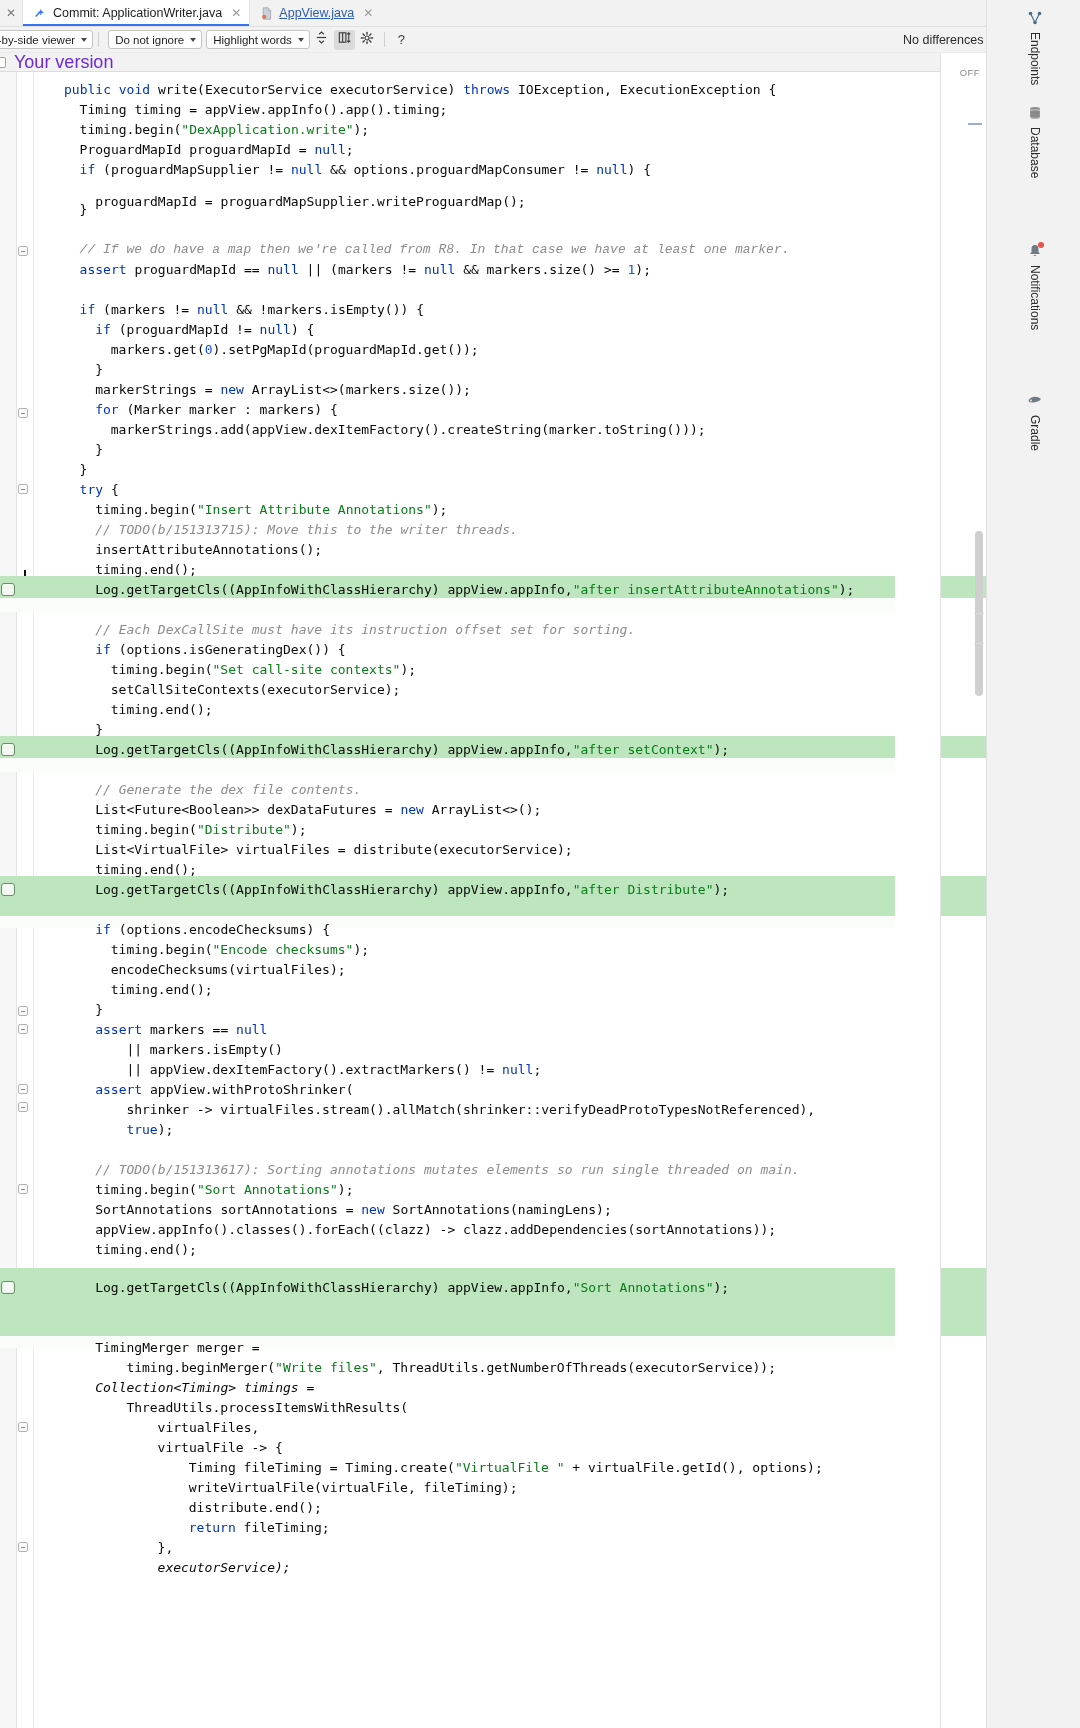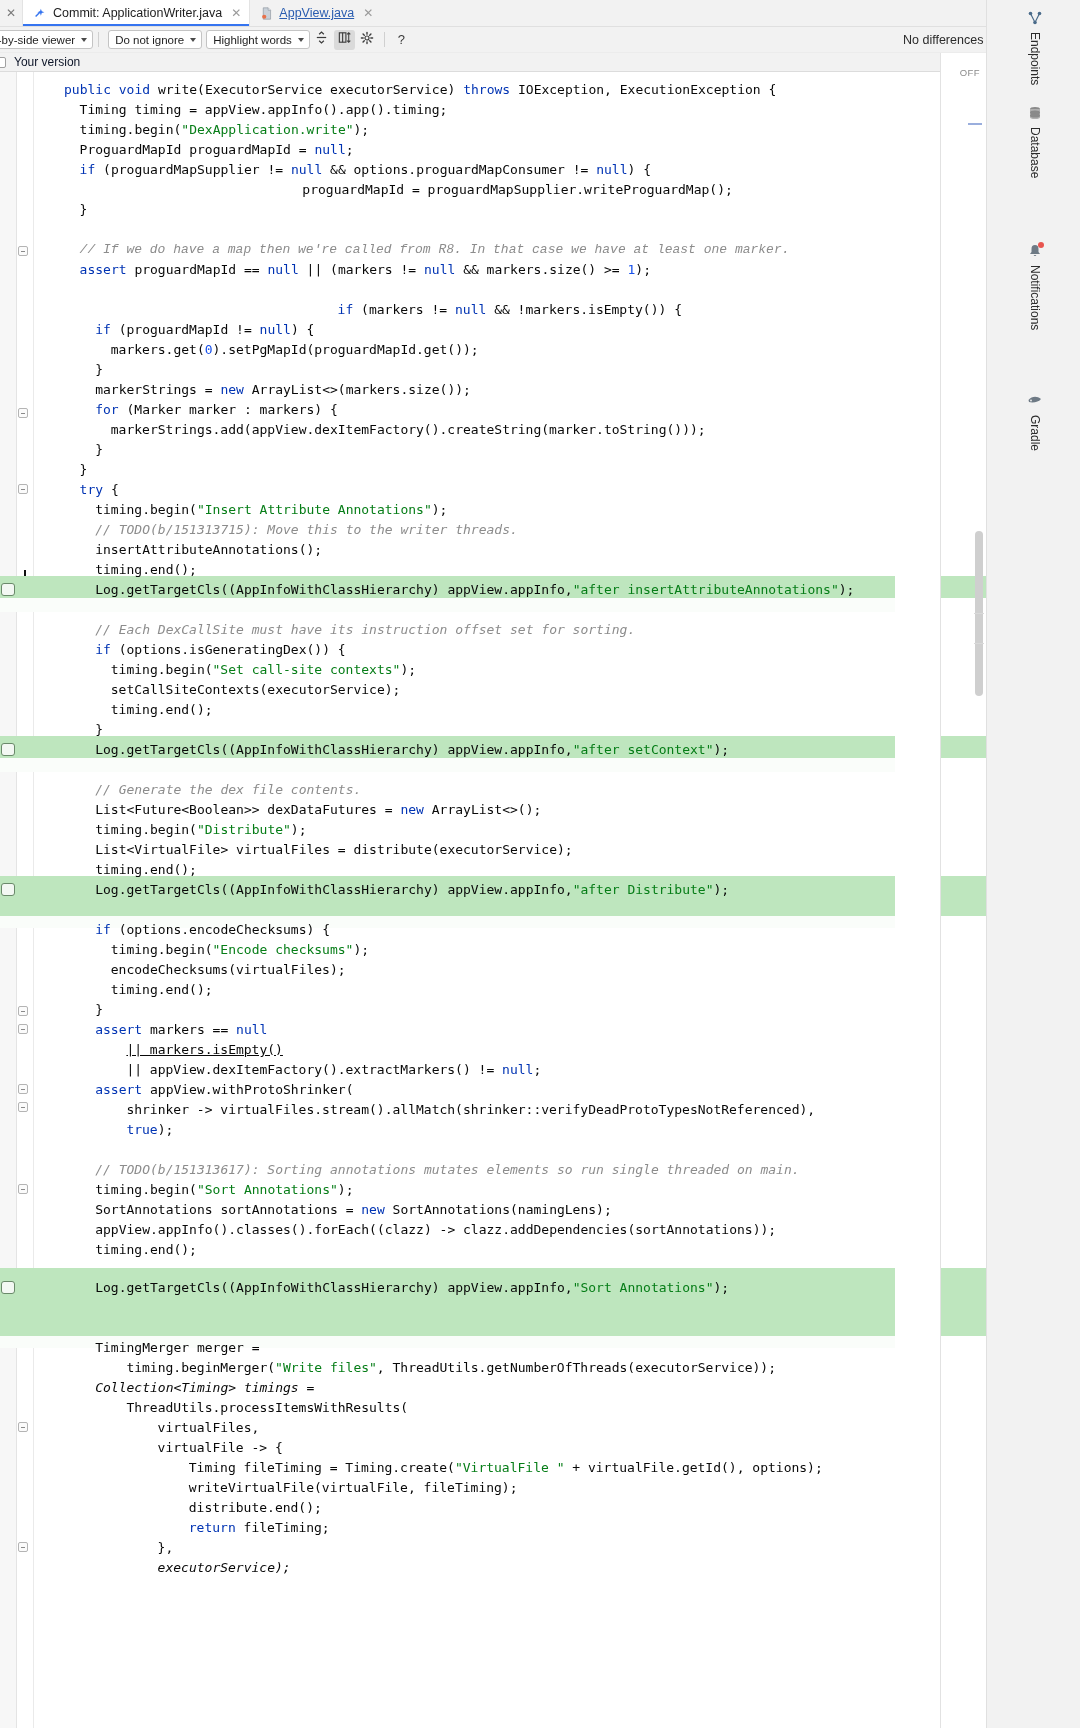--- a/index.html
+++ b/index.html
@@ -88,21 +88,21 @@
   
   .verhdr {
     position: absolute; left: 0; top: 53px; width: 1080px; height: 19px;
     background: #f2f2f2; display: flex; align-items: center;
     border-bottom: 1px solid #dcdcdc;
   }
   .chk {
     width: 11px; height: 11px; border: 1px solid #a0a0a0; border-radius: 2px;
     background: #fff; margin-left: -5px;
   }
-  .verhdr .lbl { font-size: 12px; color: #0f172a; margin-left: 8px; }
+  .verhdr .lbl { font-size: 18px; color: #6d28d9; margin-left: 8px; }
 
   
   .editor {
     position: absolute; left: 0; top: 72px; width: 940px; height: 1656px;
     background: #ffffff; overflow: hidden;
   }
   .gutter {
     position: absolute; left: 0; top: 0; width: 17px; height: 100%;
     background: #f7f7f7; border-right: 1px solid #e4e4e4;
   }
@@ -330,25 +330,25 @@
         <div class="fold minus" style="top: 1012px; left: -16px;"></div>
         <div class="fold minus" style="top: 1030px; left: -16px;"></div>
         <div class="fold minus" style="top: 1112px; left: -16px;"></div>
         <div class="fold minus" style="top: 1350px; left: -16px;"></div>
         <div class="fold minus" style="top: 1470px; left: -16px;"></div>
         <div class="line" style="top: 8px;"><span class="txt" style="padding-left: 30px;"><span class="kw">public</span><span> </span><span class="kw">void</span><span> write(ExecutorService executorService) </span><span class="kw">throws</span><span> IOException, ExecutionException {</span></span></div>
         <div class="line" style="top: 28px;"><span class="txt" style="padding-left: 45.6px;"><span>Timing timing = appView.appInfo().app().timing;</span></span></div>
         <div class="line" style="top: 48px;"><span class="txt" style="padding-left: 45.6px;"><span>timing.begin(</span><span class="str">"DexApplication.write"</span><span>);</span></span></div>
         <div class="line" style="top: 68px;"><span class="txt" style="padding-left: 45.6px;"><span>ProguardMapId proguardMapId = </span><span class="kw">null</span><span>;</span></span></div>
         <div class="line" style="top: 88px;"><span class="txt" style="padding-left: 45.6px;"><span class="kw">if</span><span> (proguardMapSupplier != </span><span class="kw">null</span><span> &amp;&amp; options.proguardMapConsumer != </span><span class="kw">null</span><span>) {</span></span></div>
-        <div class="line" style="top: 108px; text-align: center;"><span class="txt" style="padding-left: 61.2px;"><span>proguardMapId = proguardMapSupplier.writeProguardMap();</span></span></div>
+        <div class="line" style="top: 120px;"><span class="txt" style="padding-left: 61.2px;"><span>proguardMapId = proguardMapSupplier.writeProguardMap();</span></span></div>
         <div class="line" style="top: 128px;"><span class="txt" style="padding-left: 45.6px;"><span>}</span></span></div>
         <div class="line" style="top: 168px;"><span class="txt" style="padding-left: 45.6px; font-family: Liberation Mono, monospace;"><span class="cmt">// If we do have a map then we're called from R8. In that case we have at least one marker.</span></span></div>
         <div class="line" style="top: 188px;"><span class="txt" style="padding-left: 45.6px;"><span class="kw">assert</span><span> proguardMapId == </span><span class="kw">null</span><span> || (markers != </span><span class="kw">null</span><span> &amp;&amp; markers.size() &gt;= </span><span class="num">1</span><span>);</span></span></div>
-        <div class="line" style="top: 228px;"><span class="txt" style="padding-left: 45.6px; text-align: center;"><span class="kw">if</span><span> (markers != </span><span class="kw">null</span><span> &amp;&amp; !markers.isEmpty()) {</span></span></div>
+        <div class="line" style="top: 228px;"><span class="txt" style="padding-left: 45.6px;"><span class="kw">if</span><span> (markers != </span><span class="kw">null</span><span> &amp;&amp; !markers.isEmpty()) {</span></span></div>
         <div class="line" style="top: 248px;"><span class="txt" style="padding-left: 61.2px;"><span class="kw">if</span><span> (proguardMapId != </span><span class="kw">null</span><span>) {</span></span></div>
         <div class="line" style="top: 268px;"><span class="txt" style="padding-left: 76.8px;"><span>markers.get(</span><span class="num">0</span><span>).setPgMapId(proguardMapId.get());</span></span></div>
         <div class="line" style="top: 288px;"><span class="txt" style="padding-left: 61.2px;"><span>}</span></span></div>
         <div class="line" style="top: 308px;"><span class="txt" style="padding-left: 61.2px;"><span>markerStrings = </span><span class="kw">new</span><span> ArrayList&lt;&gt;(markers.size());</span></span></div>
         <div class="line" style="top: 328px;"><span class="txt" style="padding-left: 61.2px;"><span class="kw">for</span><span> (Marker marker : markers) {</span></span></div>
         <div class="line" style="top: 348px;"><span class="txt" style="padding-left: 76.8px;"><span>markerStrings.add(appView.dexItemFactory().createString(marker.toString()));</span></span></div>
         <div class="line" style="top: 368px;"><span class="txt" style="padding-left: 61.2px;"><span>}</span></span></div>
         <div class="line" style="top: 388px;"><span class="txt" style="padding-left: 45.6px;"><span>}</span></span></div>
         <div class="line" style="top: 408px;"><span class="txt" style="padding-left: 45.6px;"><span class="kw">try</span><span> {</span></span></div>
         <div class="line" style="top: 428px;"><span class="txt" style="padding-left: 61.2px;"><span>timing.begin(</span><span class="str">"Insert Attribute Annotations"</span><span>);</span></span></div>
@@ -368,21 +368,21 @@
         <div class="line" style="top: 748px;"><span class="txt" style="padding-left: 61.2px;"><span>timing.begin(</span><span class="str">"Distribute"</span><span>);</span></span></div>
         <div class="line" style="top: 768px;"><span class="txt" style="padding-left: 61.2px;"><span>List&lt;VirtualFile&gt; virtualFiles = distribute(executorService);</span></span></div>
         <div class="line" style="top: 788px;"><span class="txt" style="padding-left: 61.2px;"><span>timing.end();</span></span></div>
         <div class="line" style="top: 808px;"><span class="txt" style="padding-left: 61.2px;"><span>Log.getTargetCls((AppInfoWithClassHierarchy) appView.appInfo,</span><span class="str">"after Distribute"</span><span>);</span></span></div>
         <div class="line" style="top: 848px;"><span class="txt" style="padding-left: 61.2px;"><span class="kw">if</span><span> (options.encodeChecksums) {</span></span></div>
         <div class="line" style="top: 868px;"><span class="txt" style="padding-left: 76.8px;"><span>timing.begin(</span><span class="str">"Encode checksums"</span><span>);</span></span></div>
         <div class="line" style="top: 888px;"><span class="txt" style="padding-left: 76.8px;"><span>encodeChecksums(virtualFiles);</span></span></div>
         <div class="line" style="top: 908px;"><span class="txt" style="padding-left: 76.8px;"><span>timing.end();</span></span></div>
         <div class="line" style="top: 928px;"><span class="txt" style="padding-left: 61.2px;"><span>}</span></span></div>
         <div class="line" style="top: 948px;"><span class="txt" style="padding-left: 61.2px;"><span class="kw">assert</span><span> markers == </span><span class="kw">null</span></span></div>
-        <div class="line" style="top: 968px;"><span class="txt" style="padding-left: 92.4px; text-decoration: underline;"><span>|| markers.isEmpty()</span></span></div>
+        <div class="line" style="top: 968px;"><span class="txt" style="padding-left: 92.4px;"><span>|| markers.isEmpty()</span></span></div>
         <div class="line" style="top: 988px;"><span class="txt" style="padding-left: 92.4px;"><span>|| appView.dexItemFactory().extractMarkers() != </span><span class="kw">null</span><span>;</span></span></div>
         <div class="line" style="top: 1008px;"><span class="txt" style="padding-left: 61.2px;"><span class="kw">assert</span><span> appView.withProtoShrinker(</span></span></div>
         <div class="line" style="top: 1028px;"><span class="txt" style="padding-left: 92.4px;"><span>shrinker -&gt; virtualFiles.stream().allMatch(shrinker::verifyDeadProtoTypesNotReferenced),</span></span></div>
         <div class="line" style="top: 1048px;"><span class="txt" style="padding-left: 92.4px;"><span class="kw">true</span><span>);</span></span></div>
         <div class="line" style="top: 1088px;"><span class="txt" style="padding-left: 61.2px;"><span class="cmt">// TODO(b/151313617): Sorting annotations mutates elements so run single threaded on main.</span></span></div>
         <div class="line" style="top: 1108px;"><span class="txt" style="padding-left: 61.2px;"><span>timing.begin(</span><span class="str">"Sort Annotations"</span><span>);</span></span></div>
         <div class="line" style="top: 1128px;"><span class="txt" style="padding-left: 61.2px;"><span>SortAnnotations sortAnnotations = </span><span class="kw">new</span><span> SortAnnotations(namingLens);</span></span></div>
         <div class="line" style="top: 1148px;"><span class="txt" style="padding-left: 61.2px;"><span>appView.appInfo().classes().forEach((clazz) -&gt; clazz.addDependencies(sortAnnotations));</span></span></div>
         <div class="line" style="top: 1168px;"><span class="txt" style="padding-left: 61.2px;"><span>timing.end();</span></span></div>
         <div class="line" style="top: 1206px;"><span class="txt" style="padding-left: 61.2px;"><span>Log.getTargetCls((AppInfoWithClassHierarchy) appView.appInfo,</span><span class="str">"Sort Annotations"</span><span>);</span></span></div>

